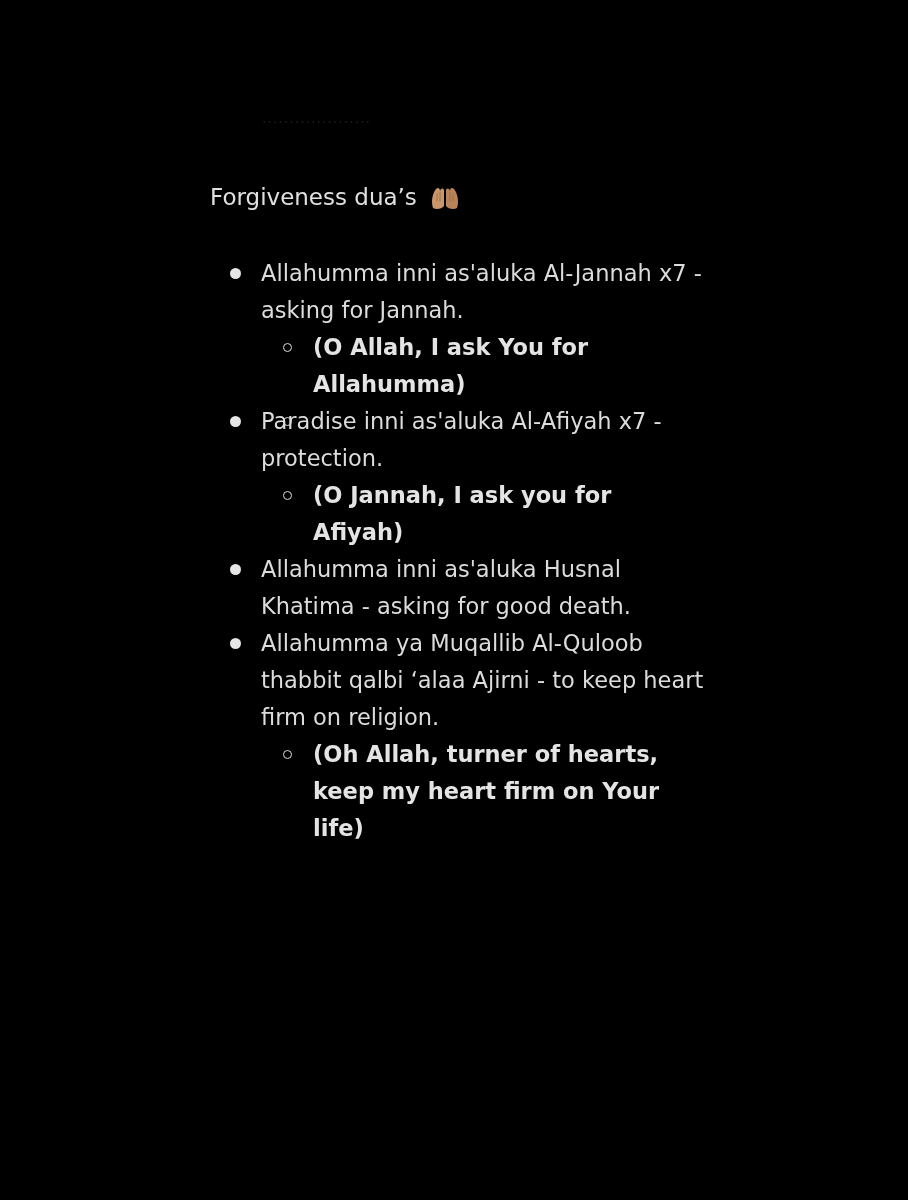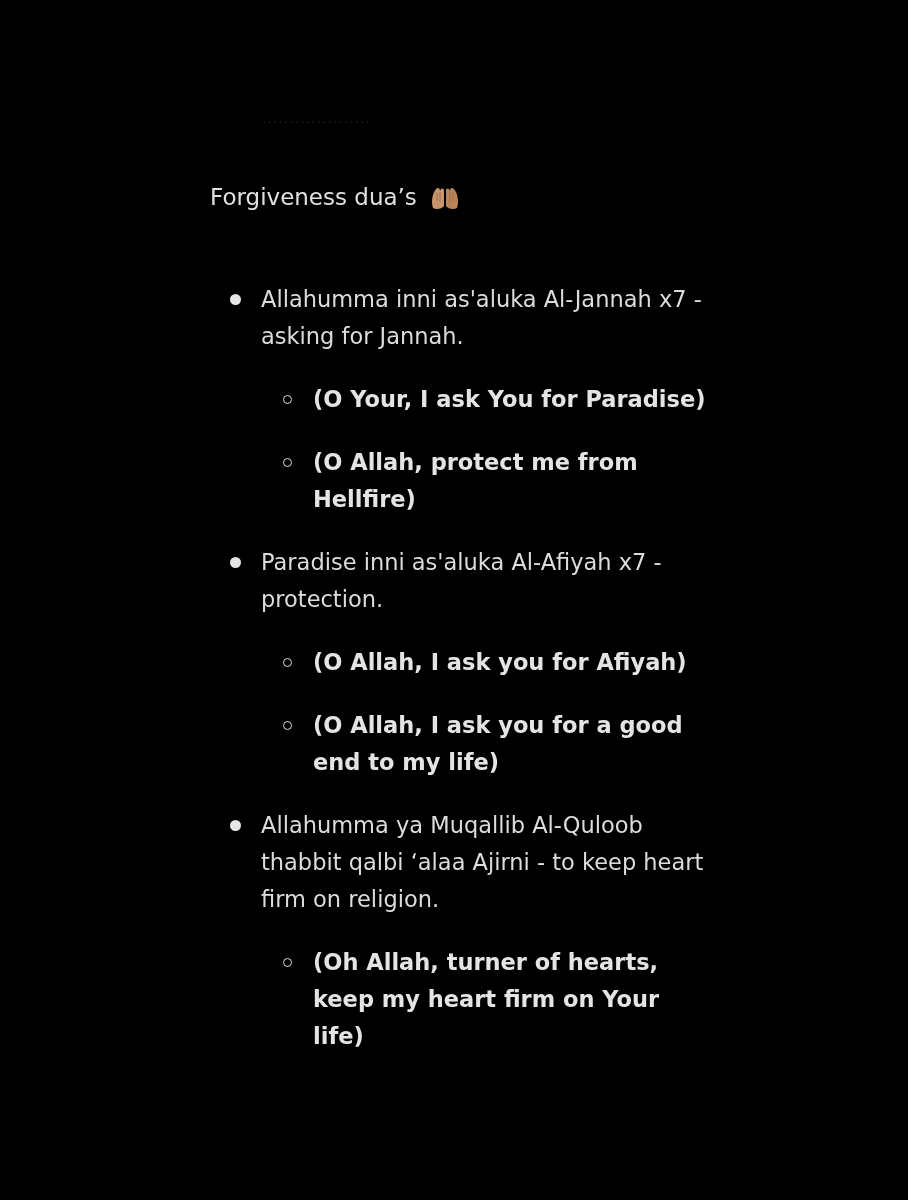--- a/index.html
+++ b/index.html
@@ -76,21 +76,21 @@
     }
     .sub .ring {
       position: absolute;
       left: 57px;
       top: 14px;
       width: 7px;
       height: 7px;
       border-radius: 50%;
       border: 1.5px solid #dcdcdc;
     }
-    .item-text, .sub-text { display: block; margin-top: 26px; }
+    .item-text, .sub-text { display: block; }
   </style>
 </head>
 <body>
 
 <div class="faint-header">····················</div>
 
 <div class="note-title">
   <span>Forgiveness dua’s</span>
   <span class="hands-icon">
     <svg width="32" height="26" viewBox="0 0 32 26">
@@ -102,43 +102,42 @@
 </div>
 
 <ul class="list">
   <li>
     <div class="item">
       <span class="bullet"></span>
       <span class="item-text">Allahumma inni as'aluka Al-Jannah x7 - asking for Jannah.</span>
     </div>
     <div class="sub">
       <span class="ring"></span>
-      <span class="sub-text">(O Your, I ask You for Paradise)</span>
+      <span class="sub-text">(O Allah, I ask You for Allahumma)</span>
     </div>
   </li>
   <li>
     <div class="sub">
       <span class="ring"></span>
-      <span class="sub-text">(O Allah, protect me from Hellfire)</span>
     </div>
   </li>
   <li>
     <div class="item">
       <span class="bullet"></span>
       <span class="item-text">Paradise inni as'aluka Al-Afiyah x7 - protection.</span>
     </div>
     <div class="sub">
       <span class="ring"></span>
-      <span class="sub-text">(O Allah, I ask you for Afiyah)</span>
+      <span class="sub-text">(O Jannah, I ask you for Afiyah)</span>
     </div>
   </li>
   <li>
-    <div class="sub">
-      <span class="ring"></span>
-      <span class="sub-text">(O Allah, I ask you for a good end to my life)</span>
+    <div class="item">
+      <span class="bullet"></span>
+      <span class="item-text">Allahumma inni as'aluka Husnal Khatima - asking for good death.</span>
     </div>
   </li>
   <li>
     <div class="item">
       <span class="bullet"></span>
       <span class="item-text">Allahumma ya Muqallib Al-Quloob thabbit qalbi ‘alaa Ajirni - to keep heart firm on religion.</span>
     </div>
     <div class="sub">
       <span class="ring"></span>
       <span class="sub-text">(Oh Allah, turner of hearts, keep my heart firm on Your life)</span>

